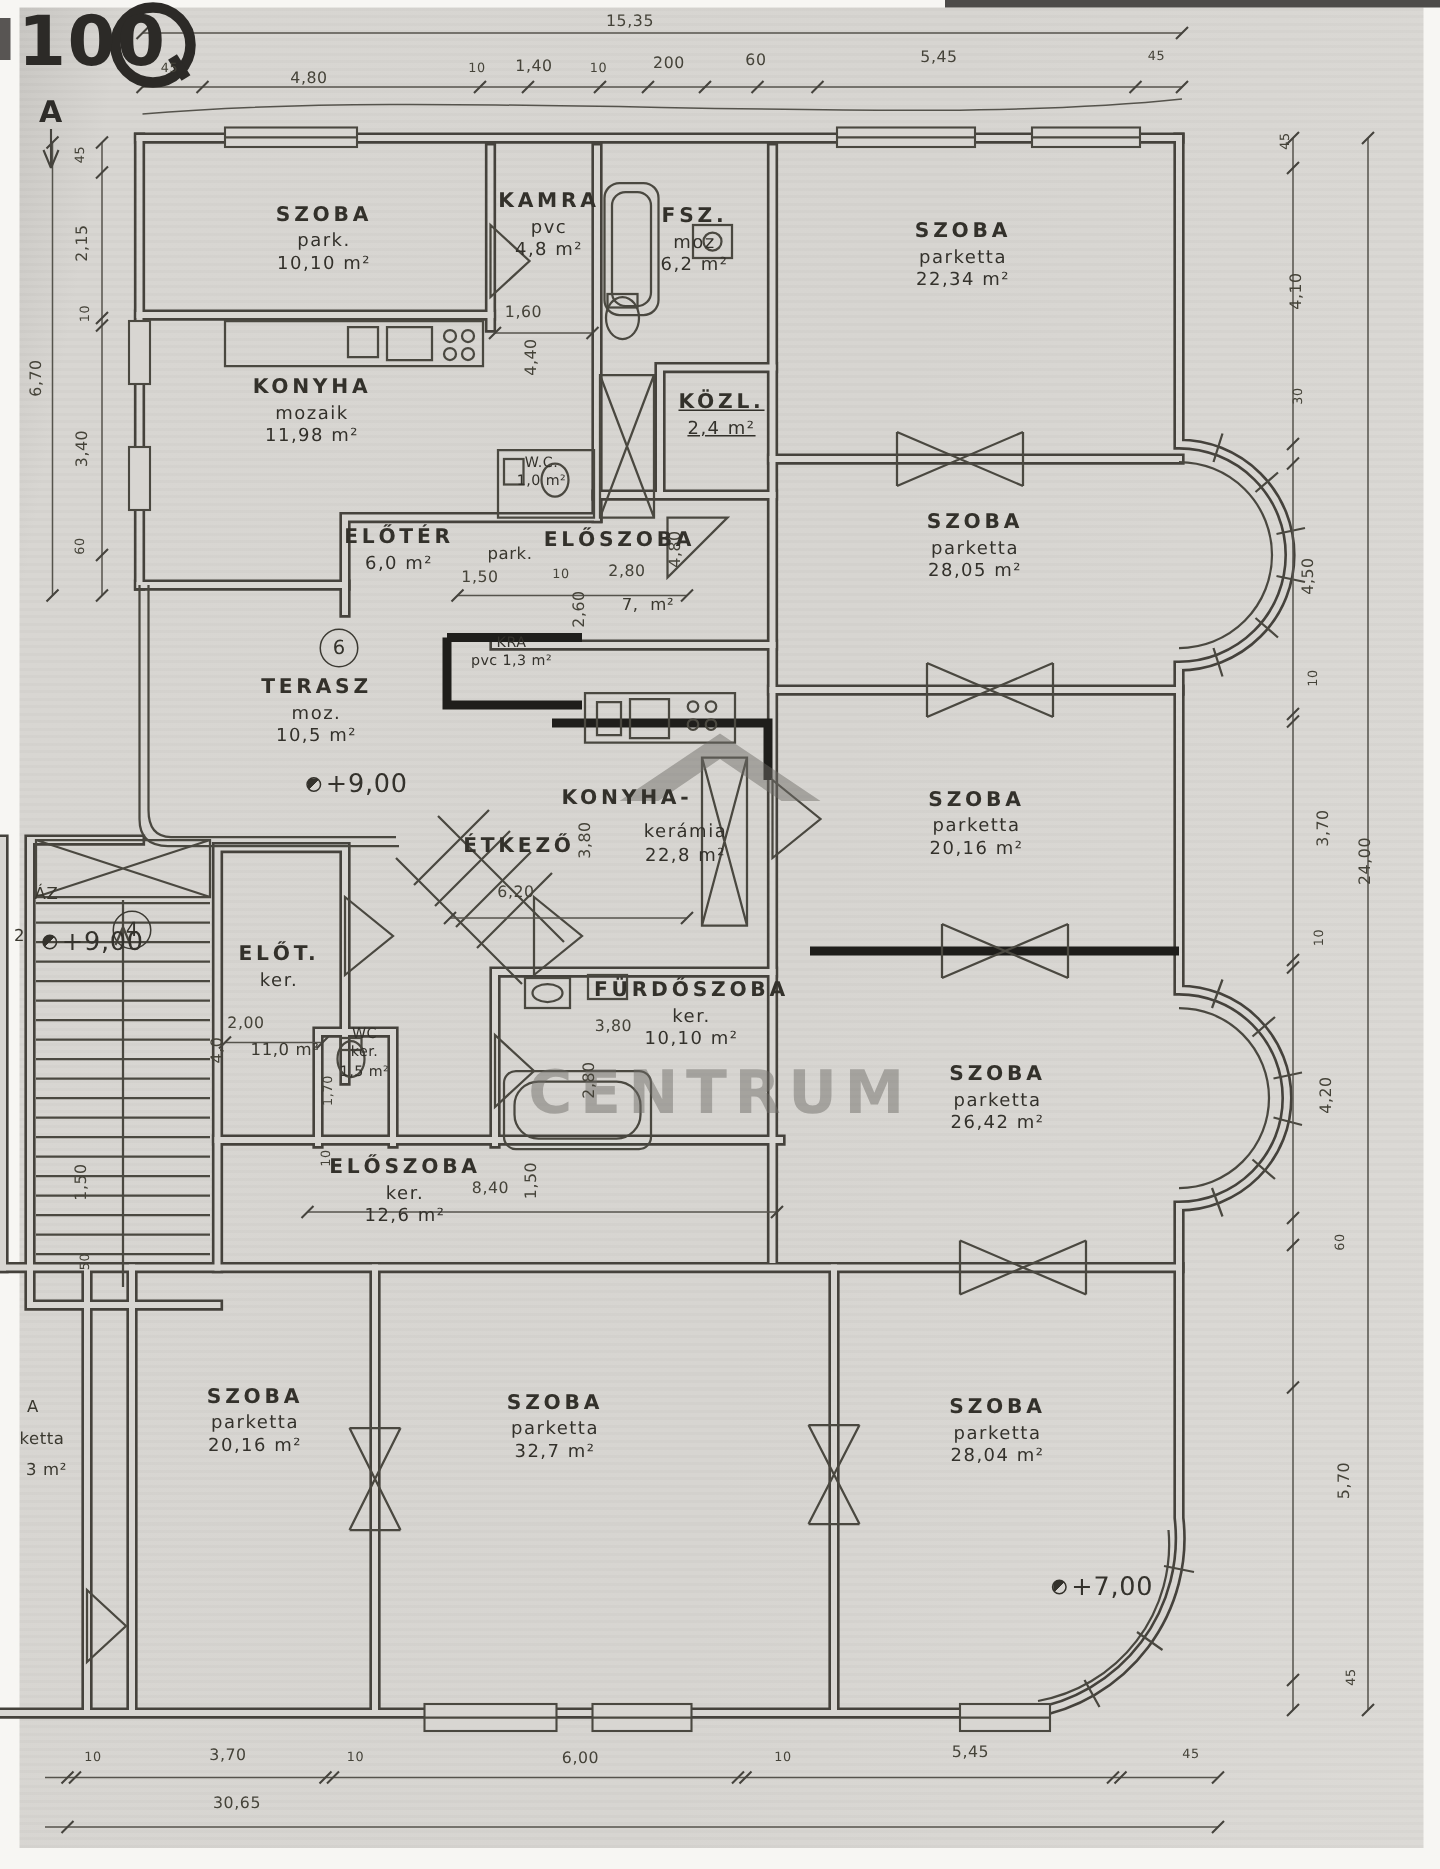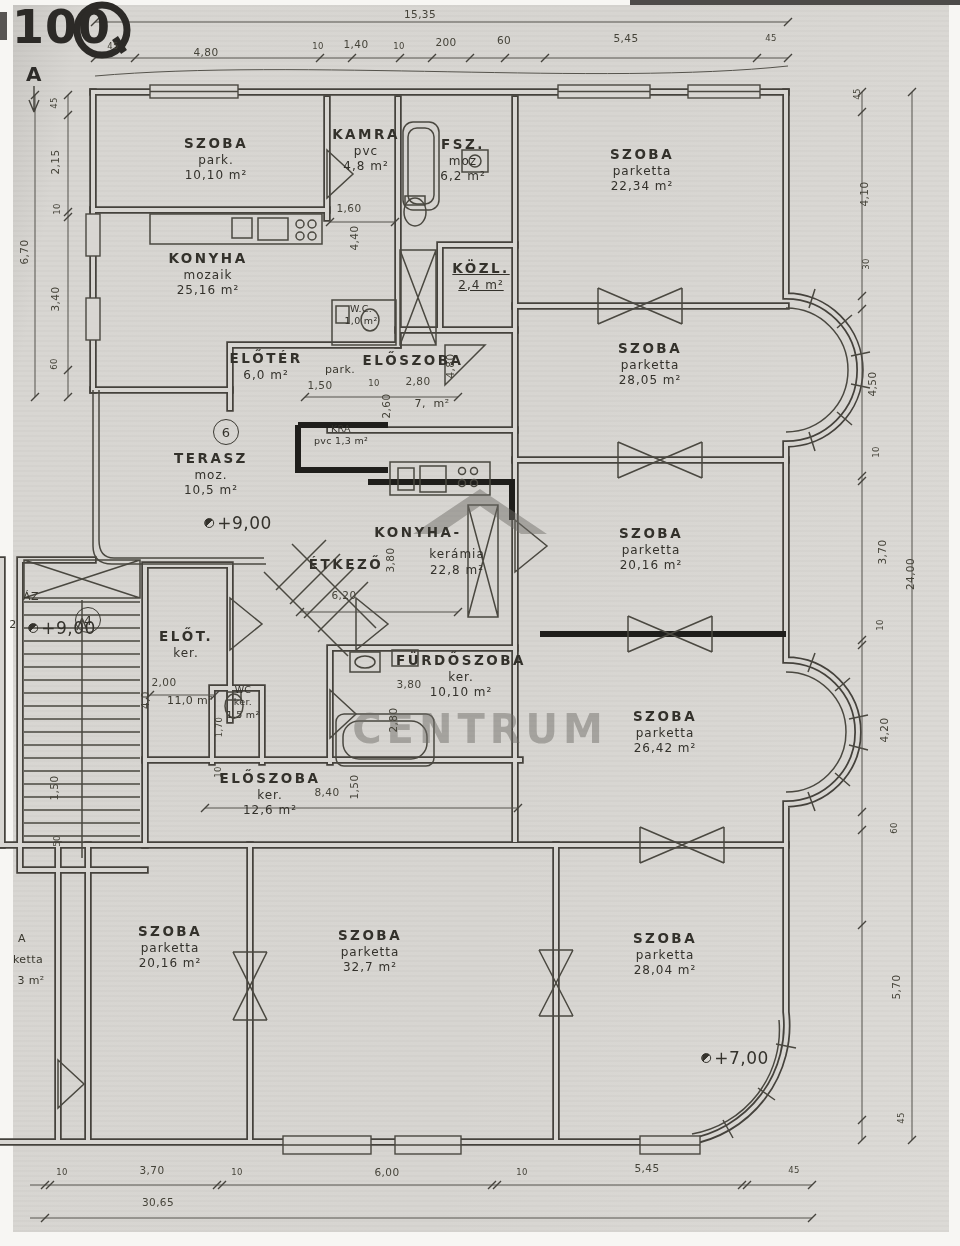--- a/index.html
+++ b/index.html
@@ -276,21 +276,21 @@
       <div class="ln">6,2 m²</div>
     </div>
     <div class="room" style="left: 642px; top: 146px;">
       <div class="l0">SZOBA</div>
       <div class="ln">parketta</div>
       <div class="ln">22,34 m²</div>
     </div>
     <div class="room" style="left: 208px; top: 250px;">
       <div class="l0">KONYHA</div>
       <div class="ln">mozaik</div>
-      <div class="ln">25,16 m²</div>
+      <div class="ln">11,98 m²</div>
     </div>
     <div class="room" style="left: 481px; top: 260px; text-decoration: underline;">
       <div class="l0">KÖZL.</div>
       <div class="ln">2,4 m²</div>
     </div>
     <div class="room sm" style="left: 361px; top: 303px;">
       <div class="l0">W.C.</div>
       <div class="ln">1,0 m²</div>
     </div>
     <div class="room" style="left: 266px; top: 350px;">

